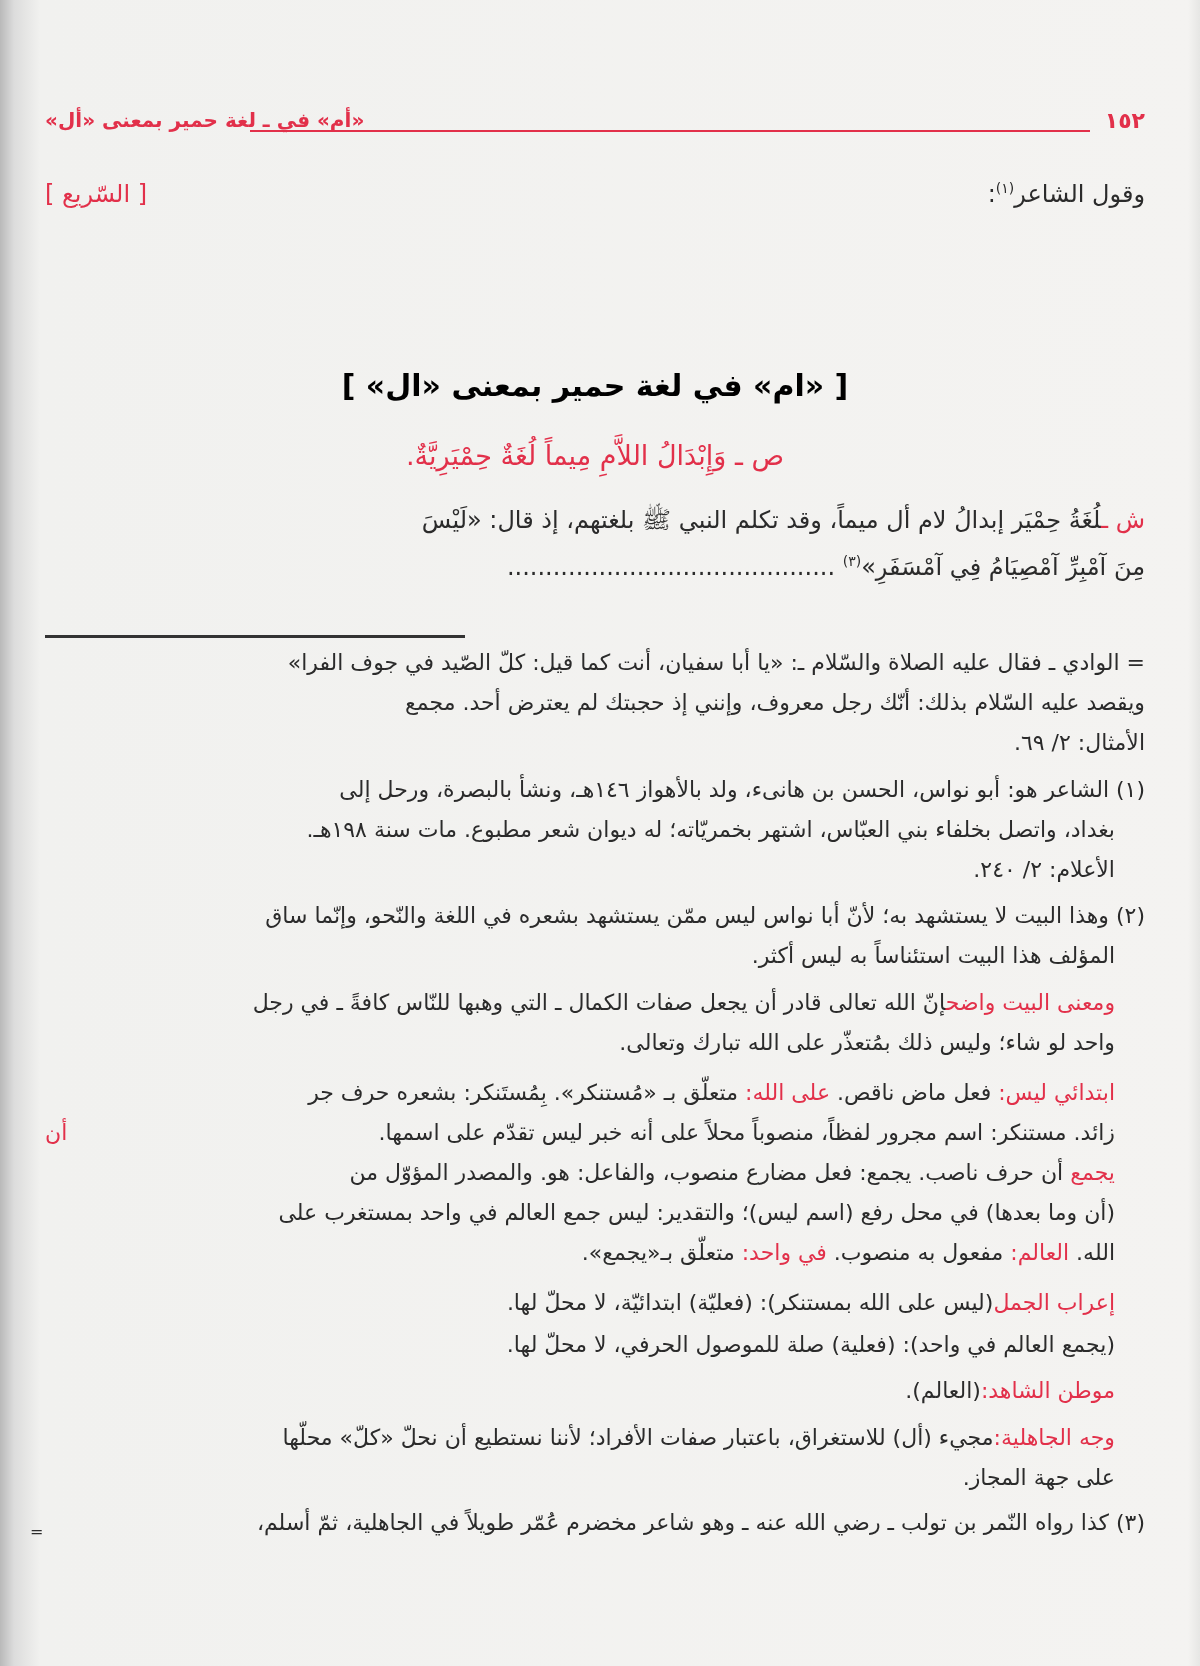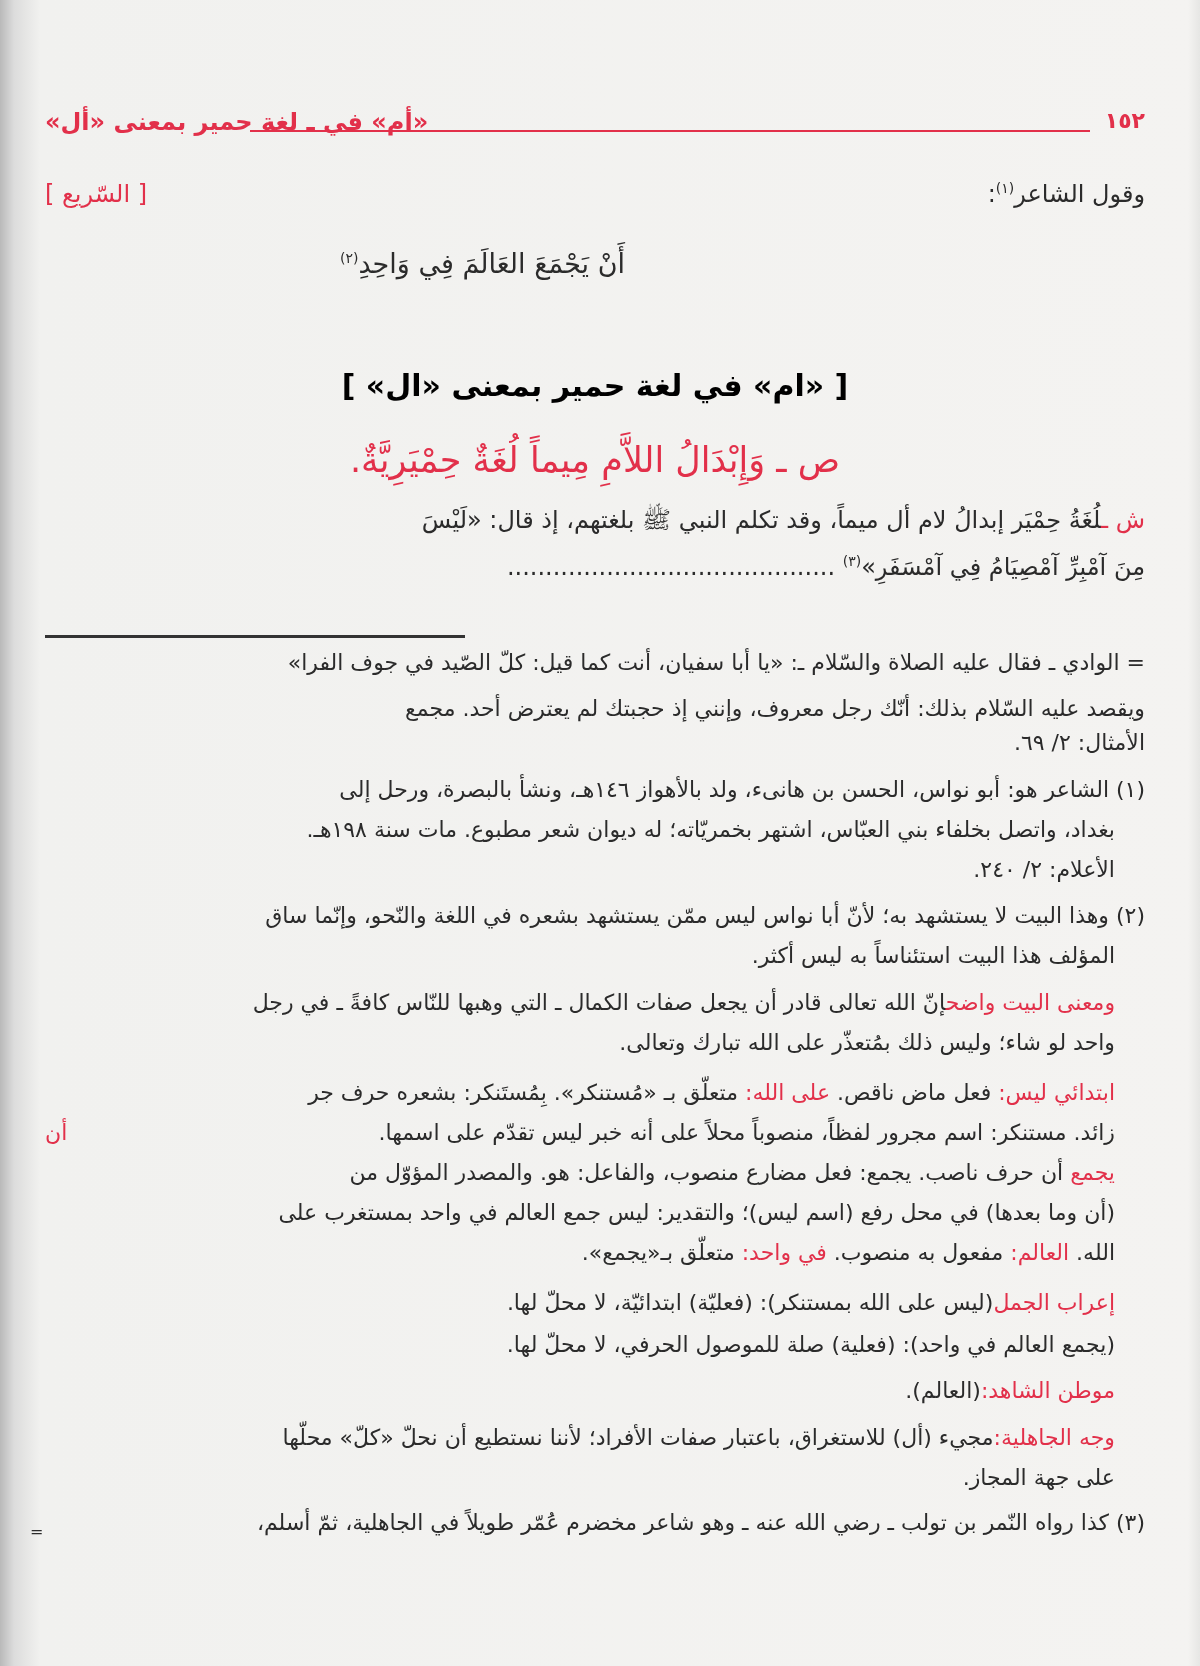--- a/index.html
+++ b/index.html
@@ -21,31 +21,31 @@
   .content {
     position: absolute; left: 45px; width: 1100px; direction: rtl;
   }
   .red { color: #e2304a; }
   .line { position: absolute; direction: rtl; text-align: right; white-space: nowrap; }
 
   
   .header { top: 108px; height: 30px; }
   .header .page-num { position: absolute; right: 0; top: 0; font-size: 22px; font-weight: bold; color: #e2304a; }
   .header .rule { position: absolute; right: 55px; left: 205px; top: 22px; height: 2px; background: #e2304a; }
-  .header .running-title { position: absolute; left: 0; top: 0; font-size: 24px; font-weight: bold; color: #e2304a; }
+  .header .running-title { position: absolute; left: 0; top: 0; font-size: 20px; font-weight: bold; color: #e2304a; }
 
   .verse-intro { top: 180px; right: 140px; font-size: 24px; }
   .meter { top: 180px; left: 0; font-size: 24px; }
   .verse { top: 248px; font-size: 27px; }
   .verse .num { color: #e2304a; }
   .verse .h1 { position: absolute; right: 0; }
   .verse .h2 { position: absolute; right: 520px; }
 
   .section-title { top: 340px; width: 100%; text-align: center; font-size: 30px; font-weight: bold; color: #000000; margin-top: 28px; }
-  .sad { top: 440px; width: 100%; text-align: center; font-size: 35px; color: #e2304a; }
+  .sad { top: 440px; width: 100%; text-align: center; font-size: 27px; color: #e2304a; }
 
   .body-text { font-size: 24px; }
   .sup { font-size: 14px; vertical-align: super; }
   .dots { letter-spacing: 3px; }
 
   .separator { position: absolute; top: 635px; left: 0px; width: 420px; height: 3px; background: #333; }
 
   .fn { font-size: 22px; }
 </style>
 </head>
@@ -61,42 +61,41 @@
     <span class="rule"></span>
     <span class="running-title">«أم» في ـ لغة حمير بمعنى «أل»</span>
   </div>
 
   <div class="line verse-intro" style="right:0;">
     <span>وقول الشاعر</span><span class="sup">(١)</span><span>:</span>
   </div>
   <div class="line meter red">[ السّريع ]</div>
 
   <div class="line verse" style="right:0;width:1100px;height:40px;">
-    <span class="h2"><span>أَنْ يَجْمَعَ العَالَمَ فِي وَاحِدِ</span><span class="sup">(٢)</span></span>
   </div>
 
   <div class="line section-title">[ «ام» في لغة حمير بمعنى «ال» ]</div>
 
   <div class="line sad">
     <span>ص ـ</span>
     <span>وَإِبْدَالُ اللاَّمِ مِيماً لُغَةٌ حِمْيَرِيَّةٌ.</span>
   </div>
 
   <div class="line body-text" style="top:505px;right:0;">
     <span class="red">ش ـ</span><span>لُغَةُ حِمْيَر إبدالُ لام أل ميماً، وقد تكلم النبي ﷺ بلغتهم، إذ قال: «لَيْسَ</span>
   </div>
   <div class="line body-text" style="top:553px;right:0;">
     <span>مِنَ آمْبِرِّ آمْصِيَامُ فِي آمْسَفَرِ»</span><span class="sup">(٣)</span>
     <span class="dots">...........................................</span>
   </div>
 
   <div class="separator"></div>
 
   <div class="line fn" style="top:650px;right:0;">= الوادي ـ فقال عليه الصلاة والسّلام ـ: «يا أبا سفيان، أنت كما قيل: كلّ الصّيد في جوف الفرا»</div>
-  <div class="line fn" style="top:690px;right:0;margin-top:6px;">ويقصد عليه السّلام بذلك: أنّك رجل معروف، وإنني إذ حجبتك لم يعترض أحد. مجمع</div>
+  <div class="line fn" style="top:690px;right:0;">ويقصد عليه السّلام بذلك: أنّك رجل معروف، وإنني إذ حجبتك لم يعترض أحد. مجمع</div>
   <div class="line fn" style="top:730px;right:0;">الأمثال: ٢/ ٦٩.</div>
 
   <div class="line fn" style="top:777px;right:0;">(١) الشاعر هو: أبو نواس، الحسن بن هانىء، ولد بالأهواز ١٤٦هـ، ونشأ بالبصرة، ورحل إلى</div>
   <div class="line fn" style="top:817px;right:30px;">بغداد، واتصل بخلفاء بني العبّاس، اشتهر بخمريّاته؛ له ديوان شعر مطبوع. مات سنة ١٩٨هـ.</div>
   <div class="line fn" style="top:857px;right:30px;">الأعلام: ٢/ ٢٤٠.</div>
 
   <div class="line fn" style="top:903px;right:0;">(٢) وهذا البيت لا يستشهد به؛ لأنّ أبا نواس ليس ممّن يستشهد بشعره في اللغة والنّحو، وإنّما ساق</div>
   <div class="line fn" style="top:943px;right:30px;">المؤلف هذا البيت استئناساً به ليس أكثر.</div>
 
   <div class="line fn" style="top:990px;right:30px;">

